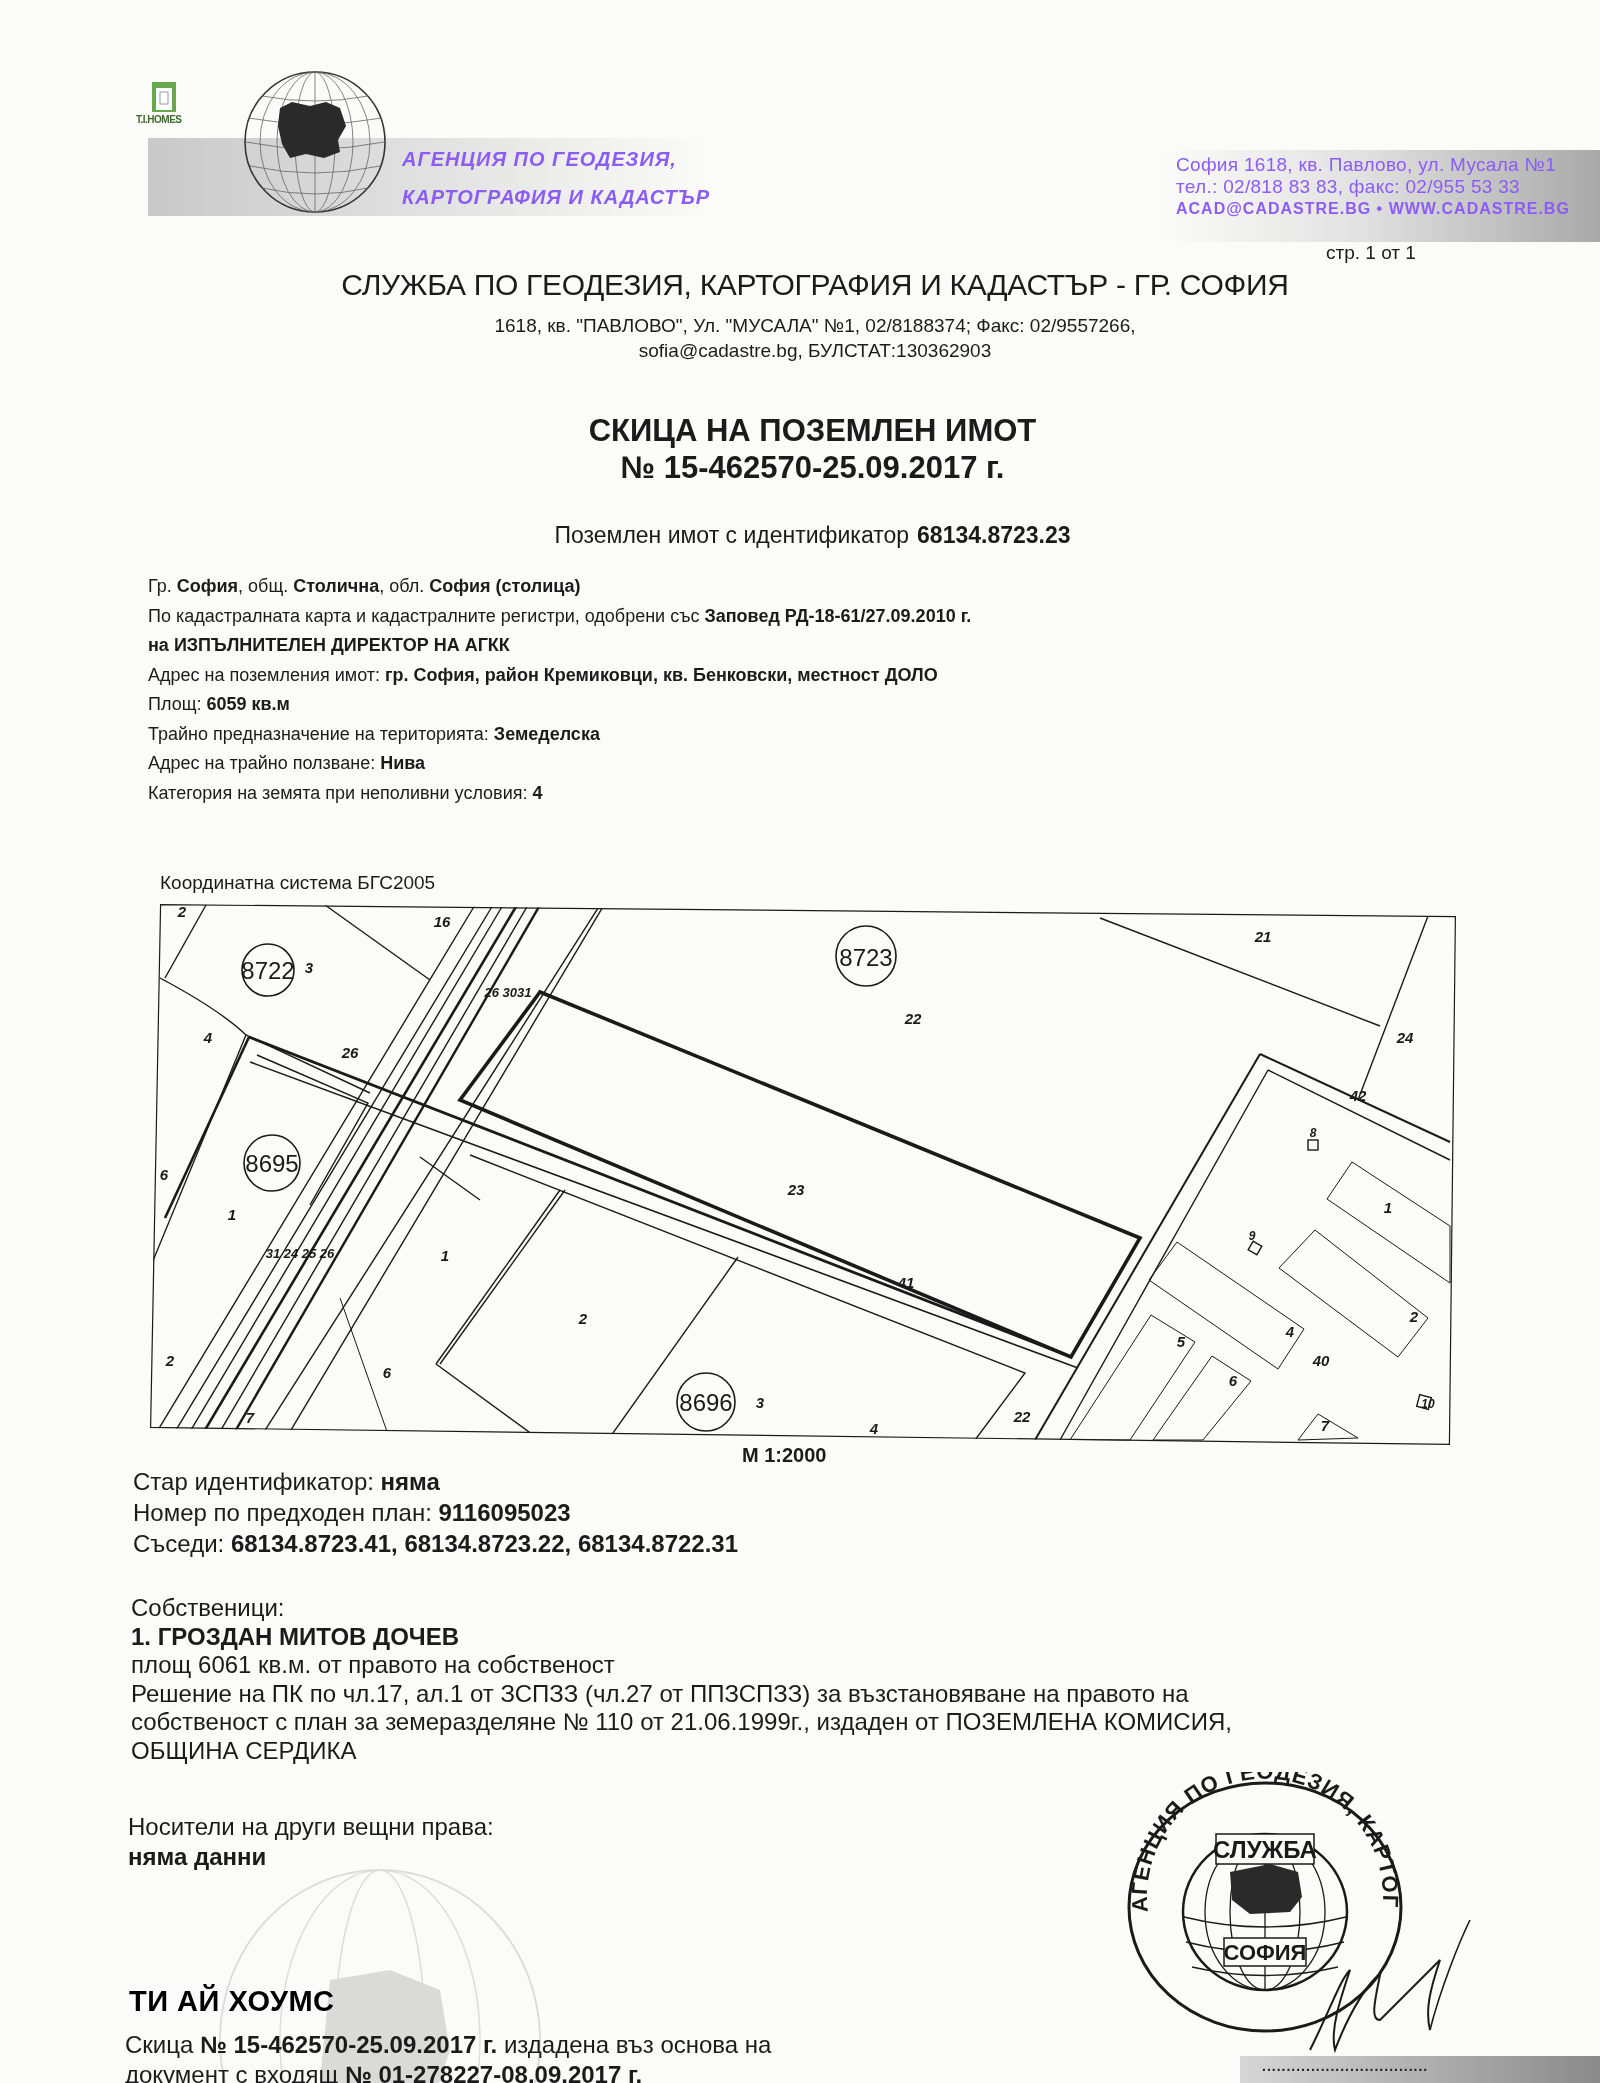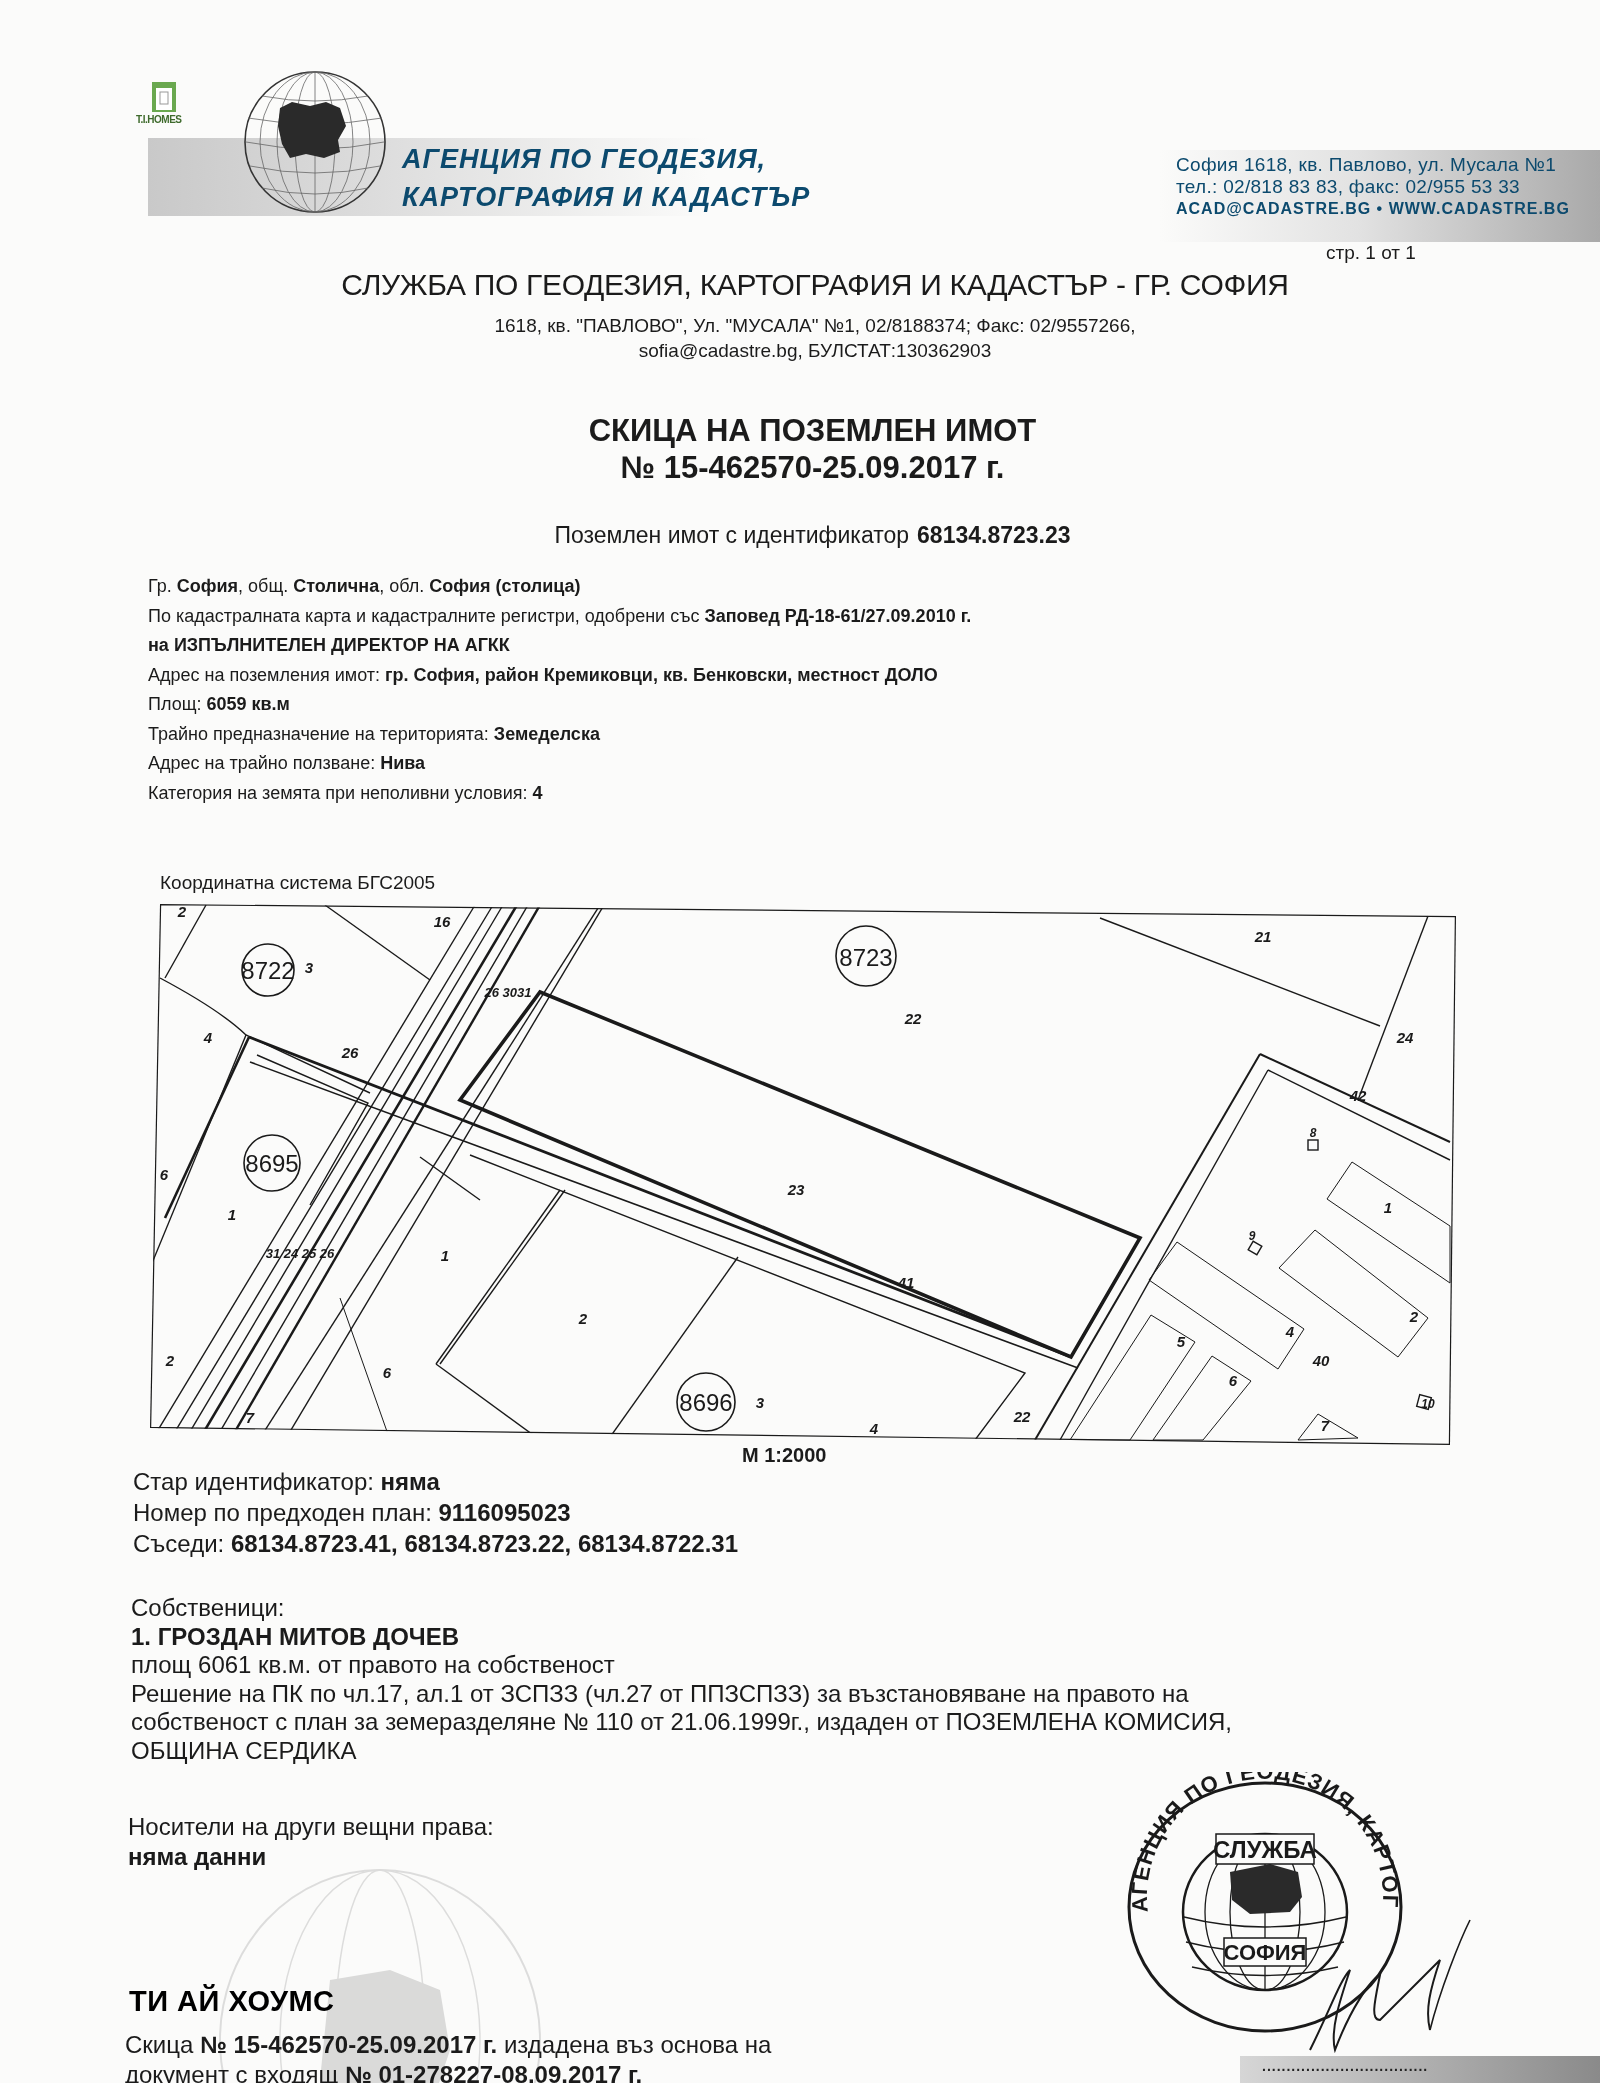--- a/index.html
+++ b/index.html
@@ -15,25 +15,25 @@
     background: linear-gradient(90deg, #c9c9c9 0%, #dcdcdc 40%, rgba(240,240,240,0) 100%);
   }
   .band-right {
     left: 1160px; top: 150px; width: 440px; height: 92px;
     background: linear-gradient(90deg, rgba(240,240,240,0) 0%, #e2e2e2 45%, #a9a9a9 100%);
   }
   .logo-th { left: 140px; top: 80px; width: 48px; height: 48px; }
   .logo-th-label { left: 136px; top: 114px; font-size: 10px; font-weight: bold; color: #3e6a2c; letter-spacing: -0.5px; }
   .agency-globe { left: 240px; top: 68px; width: 150px; height: 148px; }
   .agency-name {
-    left: 402px; top: 140px; font-size: 27px; font-style: italic; font-weight: bold;
-    line-height: 38px; letter-spacing: 1px; color: #0c4a6e;
+    left: 402px; top: 140px; font-size: 20px; font-style: italic; font-weight: bold;
+    line-height: 38px; letter-spacing: 1px; color: #8b5cf6;
   }
   .contact {
-    left: 1176px; top: 154px; font-size: 19px; line-height: 22px; color: #0c4a6e; letter-spacing: 0.3px;
+    left: 1176px; top: 154px; font-size: 19px; line-height: 22px; color: #8b5cf6; letter-spacing: 0.3px;
   }
   .contact .web { font-size: 16px; font-weight: bold; letter-spacing: 1px; }
   .page-no { left: 1326px; top: 242px; font-size: 19px; }
   .office-title { left: 0; width: 1630px; top: 268px; text-align: center; font-size: 30px; letter-spacing: -0.3px; }
   .office-addr { left: 0; width: 1630px; top: 313px; text-align: center; font-size: 19px; line-height: 25px; }
   .doc-title { left: 0; width: 1625px; top: 412px; text-align: center; font-size: 31px; font-weight: bold; line-height: 37px; }
   .ident { left: 0; width: 1625px; top: 522px; text-align: center; font-size: 23px; }
   .ident b { margin-left: 8px; }
   .info { left: 148px; top: 572px; font-size: 18px; line-height: 29.5px; }
   .info .row { white-space: nowrap; }

